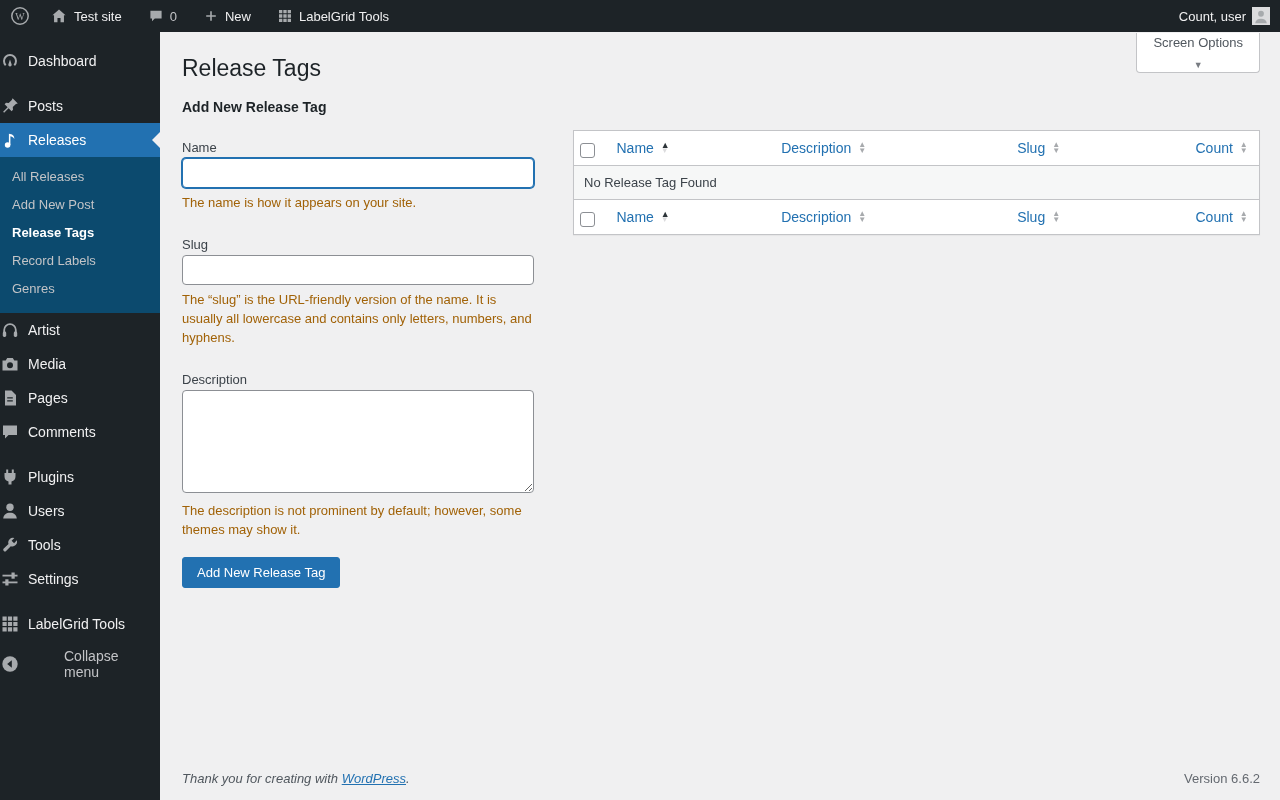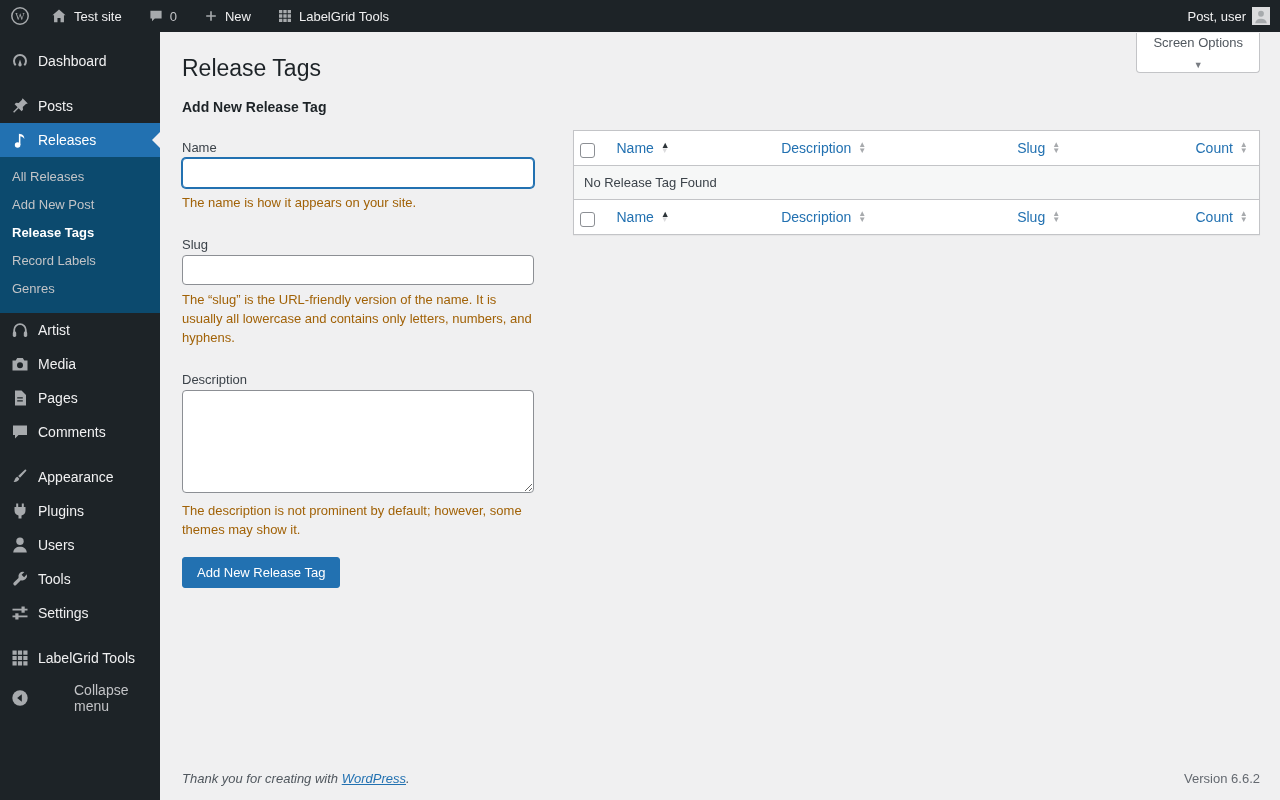--- a/index.html
+++ b/index.html
@@ -36,21 +36,21 @@
   }
 
   
   .sidebar {
     position: fixed; top: 32px; left: 0; bottom: 0; width: 160px;
     background: #1d2327; color: #f0f0f1; padding-top: 12px;
     font-size: 14px; z-index: 50;
   }
   .menu-item {
     display: flex; align-items: center; gap: 8px;
-    padding: 7px 8px 7px 10px; min-height: 34px;
+    padding: 7px 8px 7px 0; min-height: 34px;
     color: #f0f0f1; cursor: pointer; position: relative;
   }
   .menu-item .icon { width: 20px; display: flex; justify-content: center; color: #a7aaad; flex: none; }
   .menu-item.current { background: #2271b1; color: #fff; font-weight: 400; }
   .menu-item.current .icon { color: #fff; }
   .current-arrow {
     position: absolute; right: 0; top: 50%; transform: translateY(-50%);
     width: 0; height: 0;
     border-top: 8px solid transparent; border-bottom: 8px solid transparent;
     border-right: 8px solid #f0f0f1;
@@ -188,21 +188,21 @@
   <div class="ab-item">
     <span class="ab-icon">
       <svg width="16" height="16" viewBox="0 0 20 20">
           <path fill="currentColor" d="M2.5 2.5h4.2v4.2H2.5zM7.9 2.5h4.2v4.2H7.9zM13.3 2.5h4.2v4.2h-4.2zM2.5 7.9h4.2v4.2H2.5zM7.9 7.9h4.2v4.2H7.9zM13.3 7.9h4.2v4.2h-4.2zM2.5 13.3h4.2v4.2H2.5zM7.9 13.3h4.2v4.2H7.9zM13.3 13.3h4.2v4.2h-4.2z"></path>
         </svg>
     </span>
     <span>LabelGrid Tools</span>
   </div>
   <div class="ab-right">
     <div class="ab-item">
-      <span>Post, user</span>
+      <span>Count, user</span>
       <span class="avatar">
         <svg width="18" height="18" viewBox="0 0 20 20">
             <rect width="20" height="20" fill="#dcdcde"></rect>
             <circle cx="10" cy="7.5" r="3.2" fill="#a7aaad"></circle>
             <path d="M3.5 18c.5-3.5 3-5 6.5-5s6 1.5 6.5 5z" fill="#a7aaad"></path>
           </svg>
       </span>
     </div>
   </div>
 </div>
@@ -282,28 +282,20 @@
     <span class="icon">
       <svg width="20" height="20" viewBox="0 0 20 20">
           <path fill="currentColor" d="M3 3.5h14V13h-8.5L5 16.5V13H3z"></path>
         </svg>
     </span>
     <span>Comments</span>
   </div>
 
   <div class="sep"></div>
 
-  <div class="menu-item">
-    <span class="icon">
-      <svg width="20" height="20" viewBox="0 0 20 20">
-          <path fill="currentColor" d="M14.8 2.8c.9-.9 2.2.4 1.3 1.3L10 10.8 8.2 9zM7.4 9.8l1.9 1.9c-.6 2.2-2.5 3.4-5.8 3.2 1.5-1 1.1-4 3.9-5.1z"></path>
-        </svg>
-    </span>
-    <span>Appearance</span>
-  </div>
 
   <div class="menu-item">
     <span class="icon">
       <svg width="20" height="20" viewBox="0 0 20 20">
           <path fill="currentColor" d="M6.2 2.5h2v3.6h3.6V2.5h2v3.6h1.7v3.2a5.5 5.5 0 0 1-4 5.3v2.9H8.5v-2.9a5.5 5.5 0 0 1-4-5.3V6.1h1.7z"></path>
         </svg>
     </span>
     <span>Plugins</span>
   </div>
 

